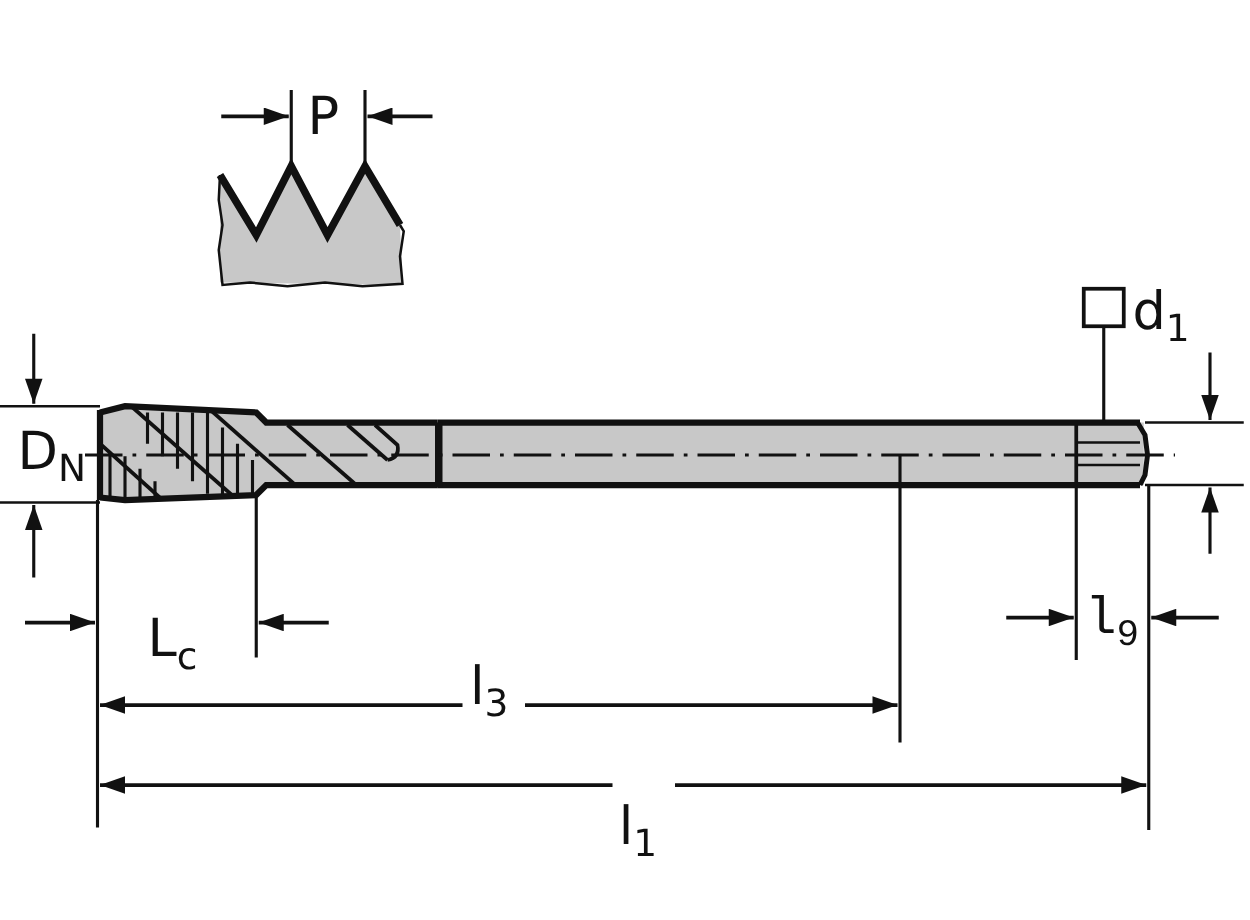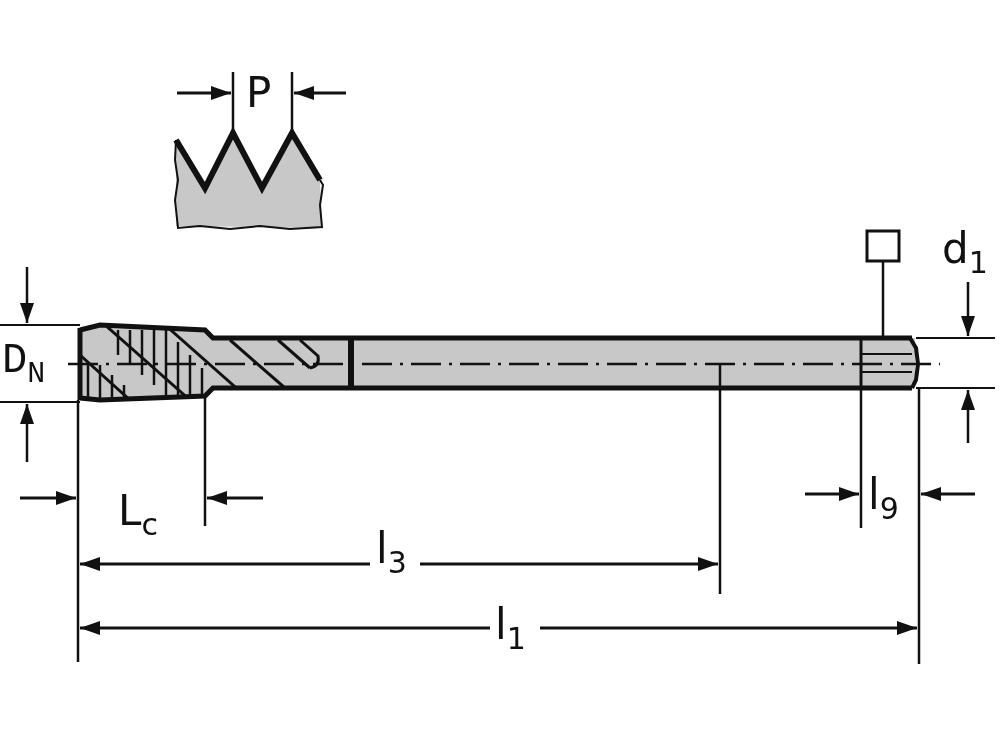--- a/index.html
+++ b/index.html
@@ -131,36 +131,36 @@
       <line x1="490" y1="628" x2="80" y2="628" stroke="#111" stroke-width="3" marker-end="url(#arrL)"></line>
       <line x1="540" y1="628" x2="917" y2="628" stroke="#111" stroke-width="3" marker-end="url(#arrL)"></line>
     </g>
   </svg>
 
   
   <div class="lbl" style="left:246px; top:72px;">
     <span class="main">P</span>
   </div>
 
-  <div class="lbl" style="left:2px; top:340px;font-family:Liberation Mono, monospace;">
+  <div class="lbl" style="left:14px; top:340px;">
     <span class="main">D</span><sub>N</sub>
   </div>
 
-  <div class="lbl" style="left:942px; top:228px;">
+  <div class="lbl" style="left:906px; top:228px;">
     <span class="main">d</span><sub>1</sub>
   </div>
 
   <div class="lbl" style="left:118px; top:490px;">
     <span class="main">L</span><sub>c</sub>
   </div>
 
-  <div class="lbl" style="left:868px; top:474px;">
+  <div class="lbl" style="left:868px; top:474px;font-family:Liberation Mono, monospace;">
     <span class="main">l</span><sub>9</sub>
   </div>
 
   <div class="lbl" style="left:376px; top:528px;">
     <span class="main">l</span><sub>3</sub>
   </div>
 
-  <div class="lbl" style="left:495px; top:604px;text-align:right;">
+  <div class="lbl" style="left:495px; top:640px;text-align:right;">
     <span class="main">l</span><sub>1</sub>
   </div>
 </div>
 
 </body></html>

